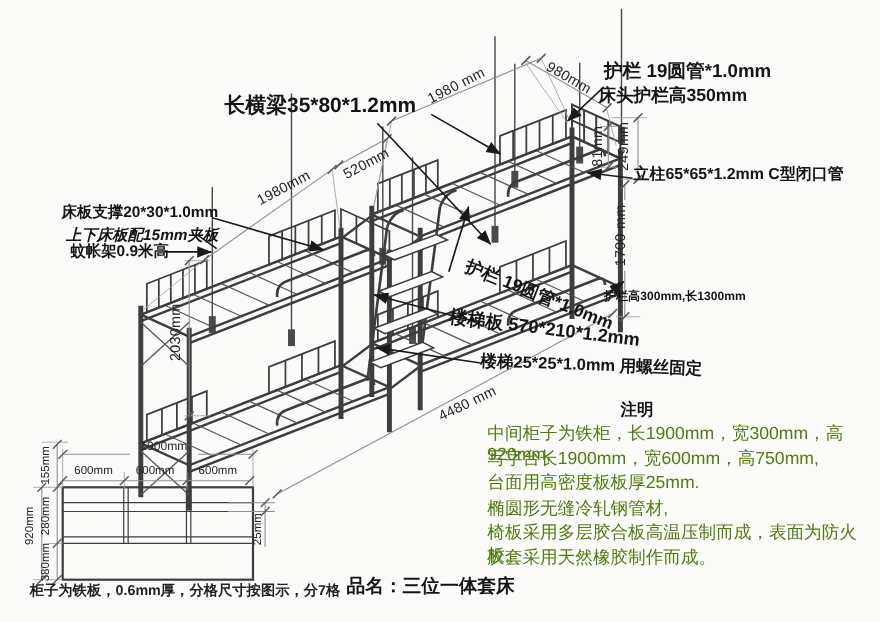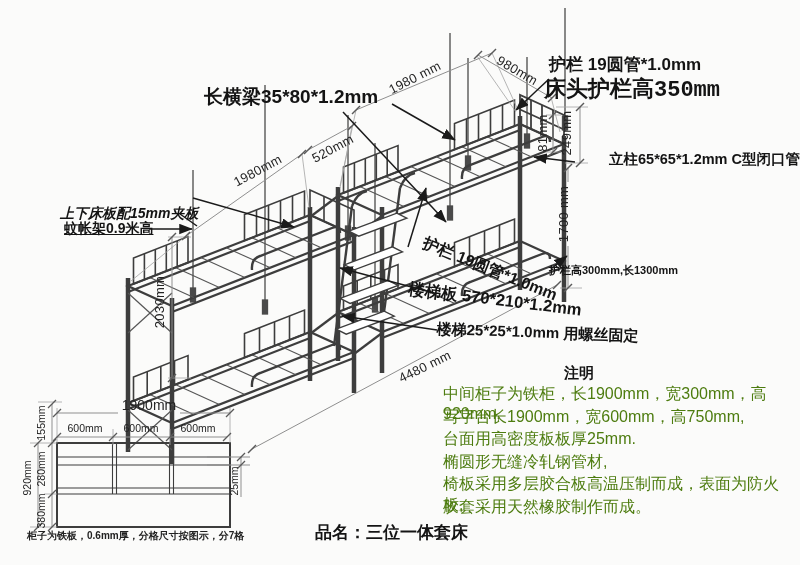--- a/index.html
+++ b/index.html
@@ -335,50 +335,51 @@
           <line x1="48" y1="531" x2="56" y2="523"></line>
       <line x1="34" y1="447" x2="42" y2="439"></line>
           <line x1="34" y1="531" x2="42" y2="523"></line>
       <line x1="237" y1="461" x2="245" y2="453"></line>
           <line x1="237" y1="469" x2="245" y2="461"></line>
     </g>
   </g>
 </svg>
 
   <div class="lbl b" style="left:204px;top:87px;font-size:19px;">长横梁35*80*1.2mm</div>
+  <div class="lbl b" style="left:56px;top:185px;font-size:14px;">床板支撑20*30*1.0mm</div>
   <div class="lbl b" style="left:60px;top:206px;font-size:14px;font-style:italic;">上下床板配15mm夹板</div>
-  <div class="lbl b" style="left:64px;top:221px;font-size:14px;text-decoration:underline;">蚊帐架0.9米高</div>
+  <div class="lbl b" style="left:64px;top:221px;font-size:14px;">蚊帐架0.9米高</div>
   <div class="lbl b" style="left:549px;top:56px;font-size:17px;">护栏 19圆管*1.0mm</div>
-  <div class="lbl m" style="left:544px;top:79px;font-size:22px;font-family:Liberation Mono, monospace;">床头护栏高350mm</div>
-  <div class="lbl m" style="left:609px;top:152px;font-size:14.5px;">立柱65*65*1.2mm C型闭口管</div>
+  <div class="lbl m" style="left:544px;top:79px;font-size:16px;">床头护栏高350mm</div>
+  <div class="lbl m" style="left:576px;top:152px;font-size:14.5px;">立柱65*65*1.2mm C型闭口管</div>
   <div class="lbl b c" style="left:490px;top:269px;font-size:16px;--r:22deg;">护栏 19圆管*1.0mm</div>
   <div class="lbl m" style="left:549px;top:264px;font-size:11px;">护栏高300mm,长1300mm</div>
   <div class="lbl m c" style="left:495px;top:299px;font-size:16.5px;--r:7deg;">楼梯板 570*210*1.2mm</div>
   <div class="lbl b" style="left:437px;top:321px;font-size:15px;transform:rotate(2deg);transform-origin:left top;">楼梯25*25*1.0mm 用螺丝固定</div>
 
   <div class="lbl dim c" style="left:258px;top:171px;--r:-28deg;">1980mm</div>
   <div class="lbl dim c" style="left:333px;top:149px;--r:-28deg;">520mm</div>
   <div class="lbl dim c" style="left:415px;top:78px;--r:-27deg;">1980 mm</div>
   <div class="lbl dim c" style="left:517px;top:71px;--r:30deg;">980mm</div>
   <div class="lbl dim v" style="left:160px;top:302px;">2030mm</div>
   <div class="lbl dim v" style="left:567px;top:133px;">249mm</div>
   <div class="lbl dim v" style="left:543px;top:133px;">81mm</div>
   <div class="lbl dim v" style="left:564px;top:214px;">1700 mm</div>
   <div class="lbl dim c" style="left:425px;top:367px;--r:-26deg;">4480 mm</div>
 
-  <div class="lbl dimsm c" style="left:149px;top:406px;font-size:14px;text-align:center;">1900mm</div>
+  <div class="lbl dimsm c" style="left:149px;top:406px;font-size:11px;text-align:center;">1900mm</div>
   <div class="lbl dimsm c" style="left:85px;top:429px;">600mm</div>
   <div class="lbl dimsm c" style="left:141px;top:429px;">600mm</div>
   <div class="lbl dimsm c" style="left:198px;top:429px;">600mm</div>
   <div class="lbl dimsm v" style="left:42px;top:423px;">155mm</div>
   <div class="lbl dimsm v" style="left:42px;top:469px;">280mm</div>
   <div class="lbl dimsm v" style="left:42px;top:511px;">380mm</div>
   <div class="lbl dimsm v" style="left:28px;top:478px;">920mm</div>
   <div class="lbl dimsm v" style="left:235px;top:481px;">25mm</div>
-  <div class="lbl m" style="left:27px;top:530px;font-size:10px;color:#222;">柜子为铁板，0.6mm厚，分格尺寸按图示，分7格</div>
+  <div class="lbl m" style="left:27px;top:530px;font-size:13px;color:#222;">柜子为铁板，0.6mm厚，分格尺寸按图示，分7格</div>
 
   <div class="lbl m" style="left:564px;top:365px;font-size:15px;">注明</div>
   <div style="position:absolute;left:443px;top:384px;width:352px;">
     <div class="notes-line">中间柜子为铁柜，长1900mm，宽300mm，高920mm,</div>
     <div class="notes-line">写字台长1900mm，宽600mm，高750mm,</div>
     <div class="notes-line">台面用高密度板板厚25mm.</div>
     <div class="notes-line">椭圆形无缝冷轧钢管材,</div>
     <div class="notes-line">椅板采用多层胶合板高温压制而成，表面为防火板,</div>
     <div class="notes-line">胶套采用天然橡胶制作而成。</div>
   </div>

